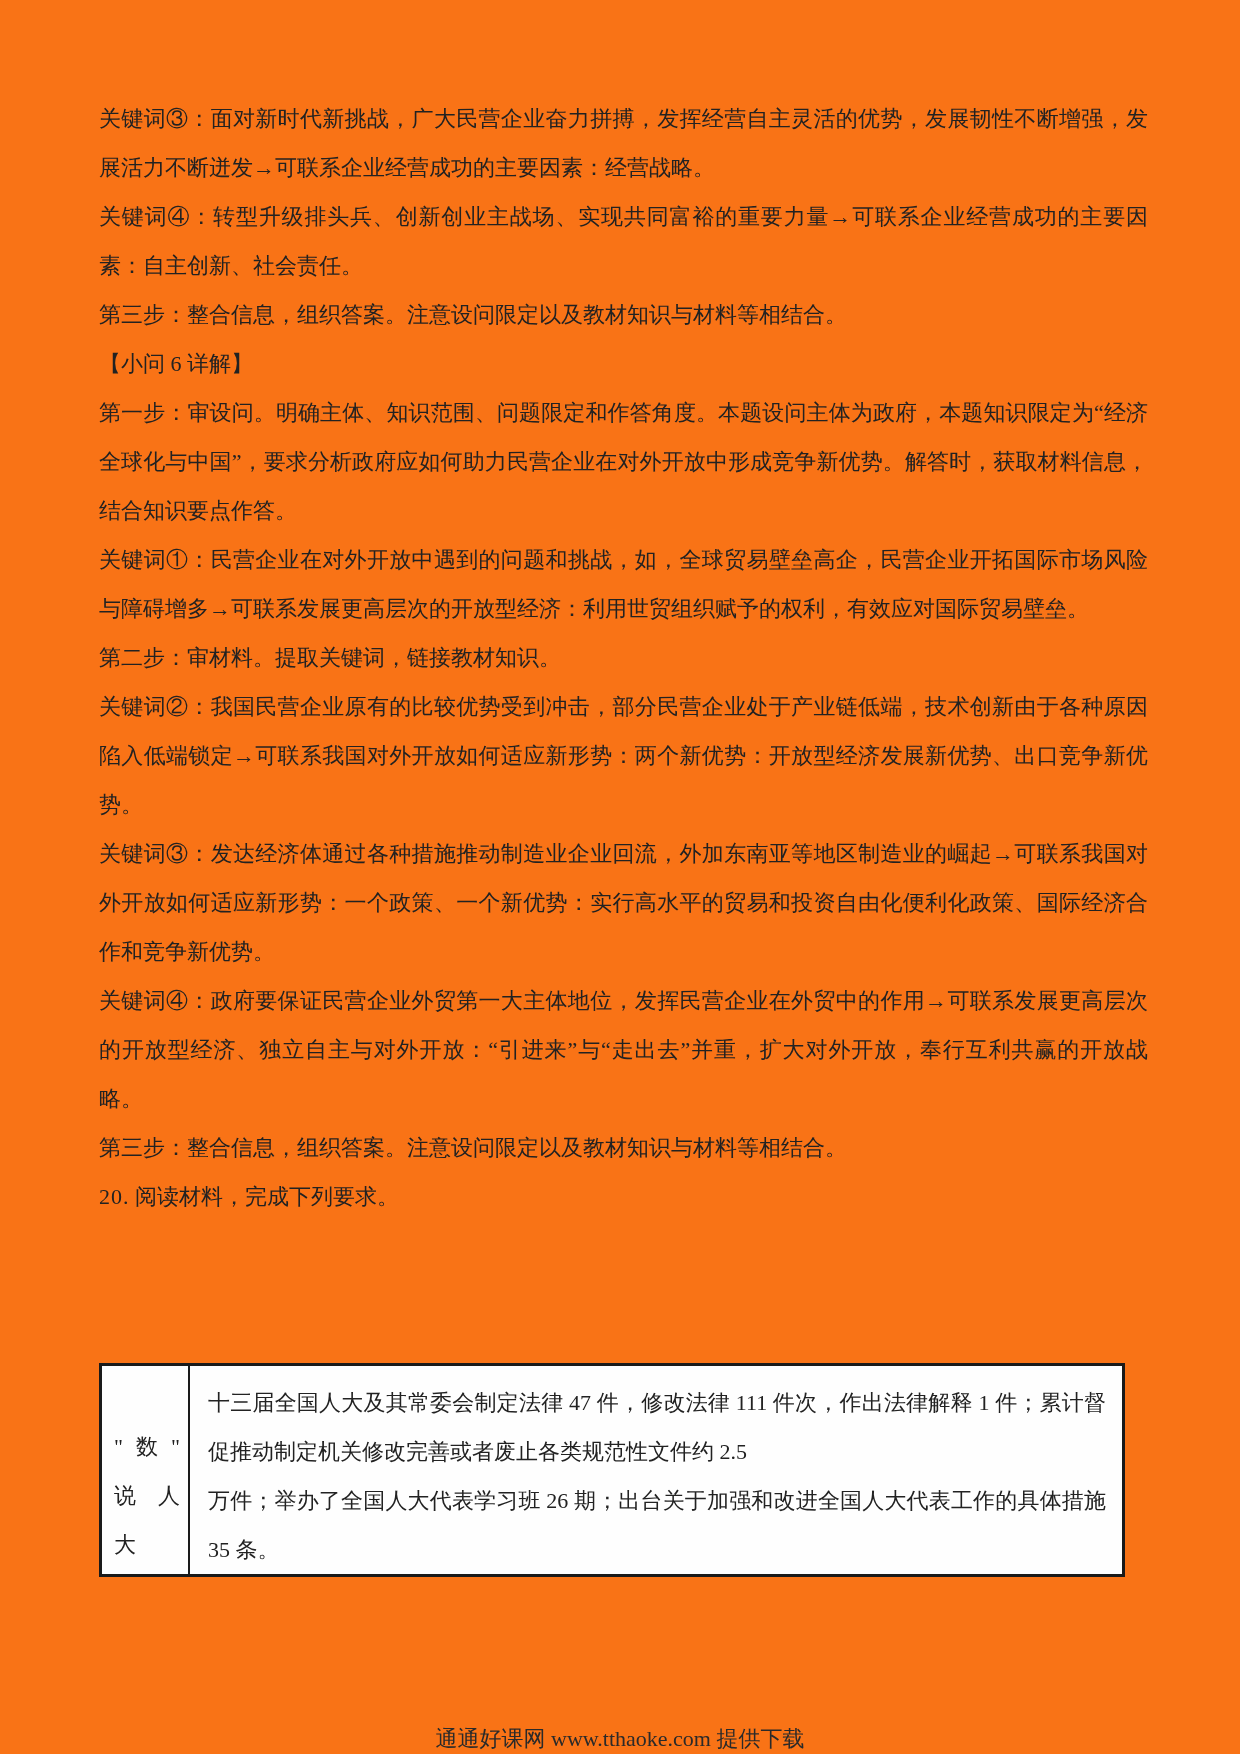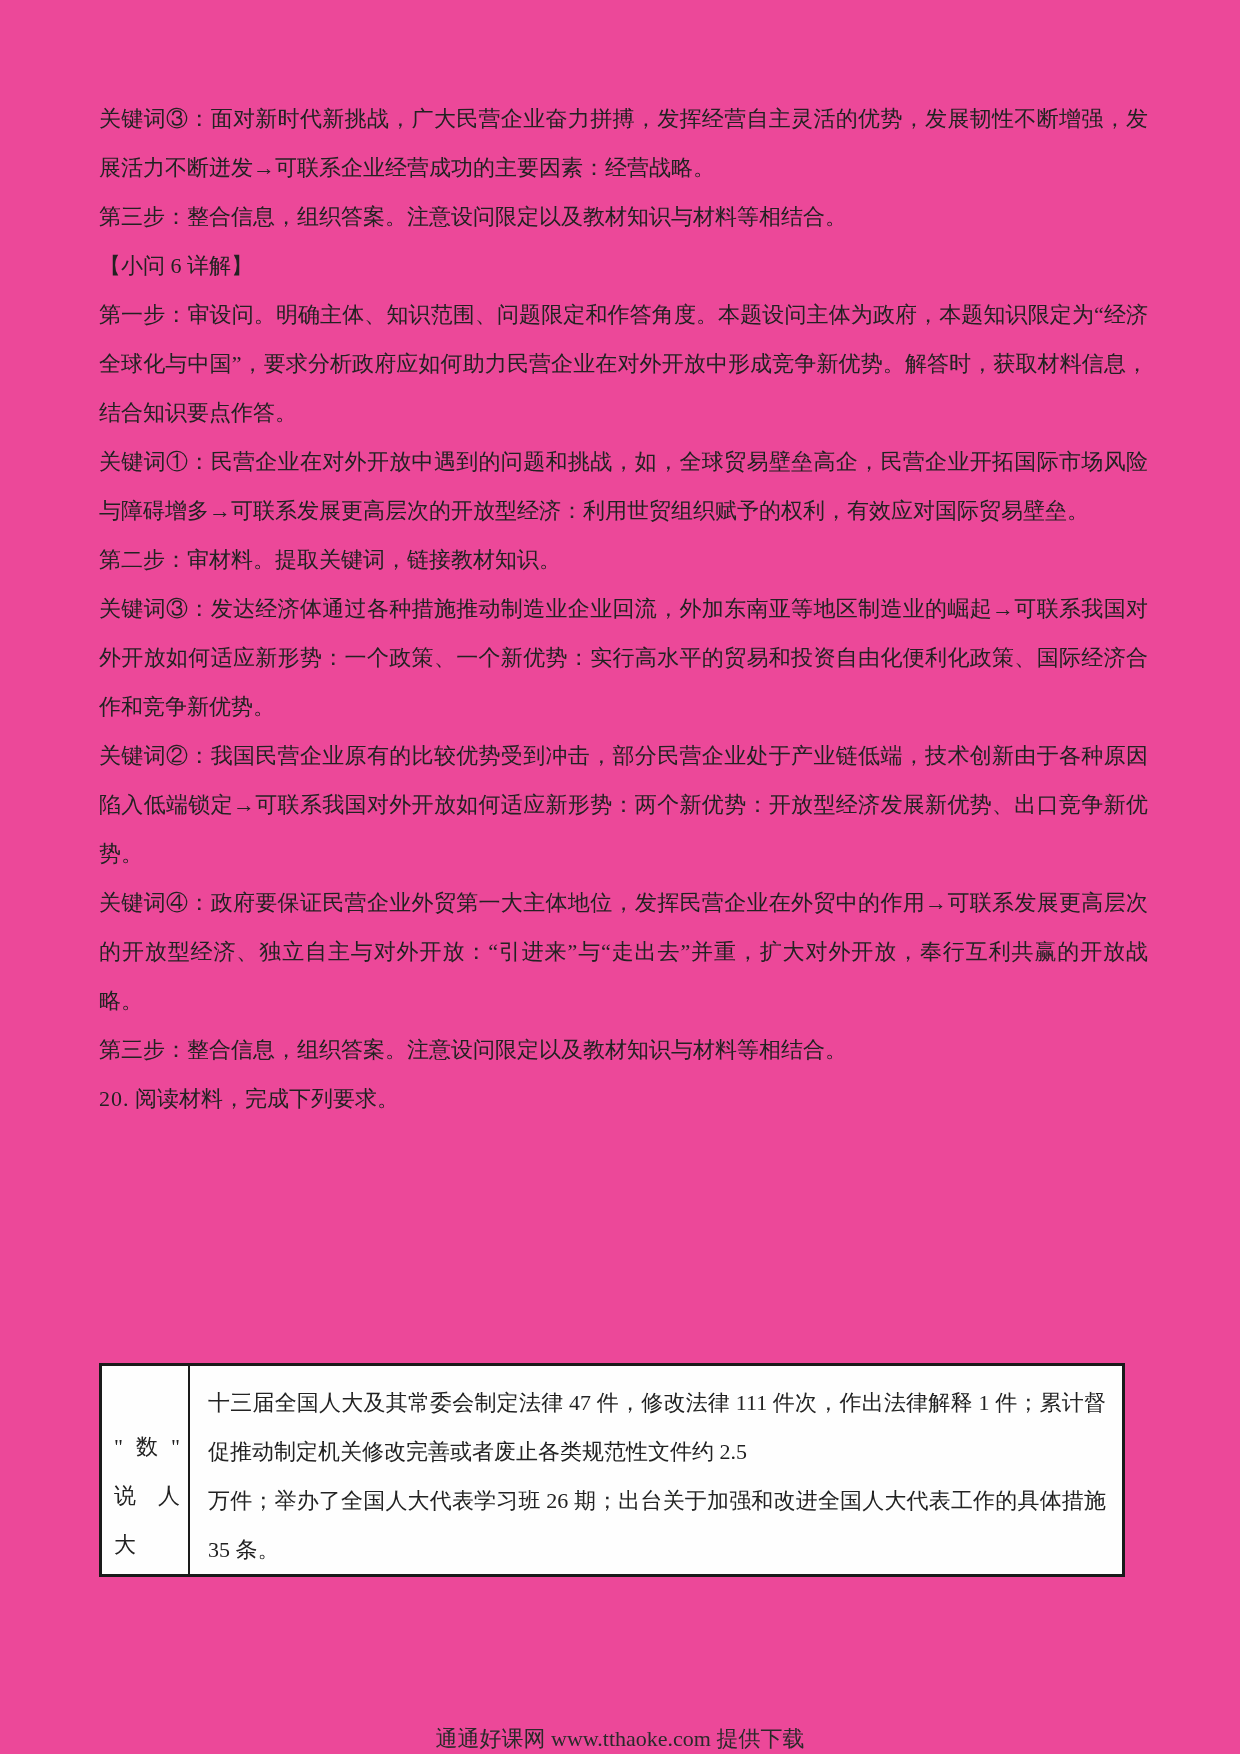--- a/index.html
+++ b/index.html
@@ -1,21 +1,21 @@
 <!DOCTYPE html>
 <html><head>
 <meta charset="utf-8">
 <style>
   html, body { margin: 0; padding: 0; background: #e8e8e8; }
   .page {
     position: relative;
     width: 1240px;
     height: 1754px;
     margin: 0 auto;
-    background: #ec4899;
+    background: #f97316;
     color: #222;
     font-family: "Liberation Serif", "DejaVu Serif", serif;
     overflow: hidden;
   }
   .content {
     position: absolute;
     left: 99px;
     top: 94px;
     width: 1049px;
   }
@@ -78,27 +78,28 @@
     color: #2a2a2a;
   }
 </style>
 </head>
 <body>
 
 <div class="page">
 
   <div class="content">
     <p>关键词③：面对新时代新挑战，广大民营企业奋力拼搏，发挥经营自主灵活的优势，发展韧性不断增强，发展活力不断迸发→可联系企业经营成功的主要因素：经营战略。</p>
+    <p>关键词④：转型升级排头兵、创新创业主战场、实现共同富裕的重要力量→可联系企业经营成功的主要因素：自主创新、社会责任。</p>
     <p>第三步：整合信息，组织答案。注意设问限定以及教材知识与材料等相结合。</p>
     <p>【小问 6 详解】</p>
     <p>第一步：审设问。明确主体、知识范围、问题限定和作答角度。本题设问主体为政府，本题知识限定为“经济全球化与中国”，要求分析政府应如何助力民营企业在对外开放中形成竞争新优势。解答时，获取材料信息，结合知识要点作答。</p>
     <p>关键词①：民营企业在对外开放中遇到的问题和挑战，如，全球贸易壁垒高企，民营企业开拓国际市场风险与障碍增多→可联系发展更高层次的开放型经济：利用世贸组织赋予的权利，有效应对国际贸易壁垒。</p>
     <p>第二步：审材料。提取关键词，链接教材知识。</p>
+    <p>关键词②：我国民营企业原有的比较优势受到冲击，部分民营企业处于产业链低端，技术创新由于各种原因陷入低端锁定→可联系我国对外开放如何适应新形势：两个新优势：开放型经济发展新优势、出口竞争新优势。</p>
     <p>关键词③：发达经济体通过各种措施推动制造业企业回流，外加东南亚等地区制造业的崛起→可联系我国对外开放如何适应新形势：一个政策、一个新优势：实行高水平的贸易和投资自由化便利化政策、国际经济合作和竞争新优势。</p>
-    <p>关键词②：我国民营企业原有的比较优势受到冲击，部分民营企业处于产业链低端，技术创新由于各种原因陷入低端锁定→可联系我国对外开放如何适应新形势：两个新优势：开放型经济发展新优势、出口竞争新优势。</p>
     <p>关键词④：政府要保证民营企业外贸第一大主体地位，发挥民营企业在外贸中的作用→可联系发展更高层次的开放型经济、独立自主与对外开放：“引进来”与“走出去”并重，扩大对外开放，奉行互利共赢的开放战略。</p>
     <p>第三步：整合信息，组织答案。注意设问限定以及教材知识与材料等相结合。</p>
     <p class="q-line"><span class="q-number">20.</span> <span>阅读材料，完成下列要求。</span></p>
   </div>
 
   <div class="exhibit-table">
     <div class="label-cell">
       <div class="label-line">"数"</div>
       <div class="label-line">说人</div>
       <div class="label-line">大</div>

